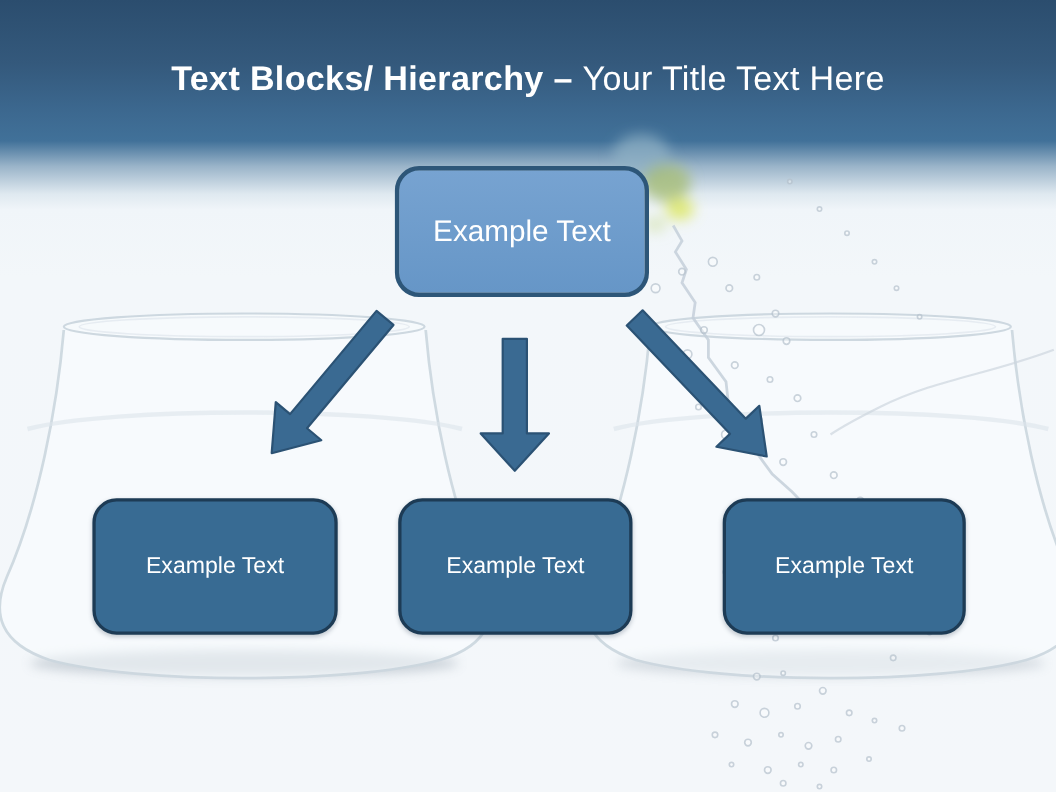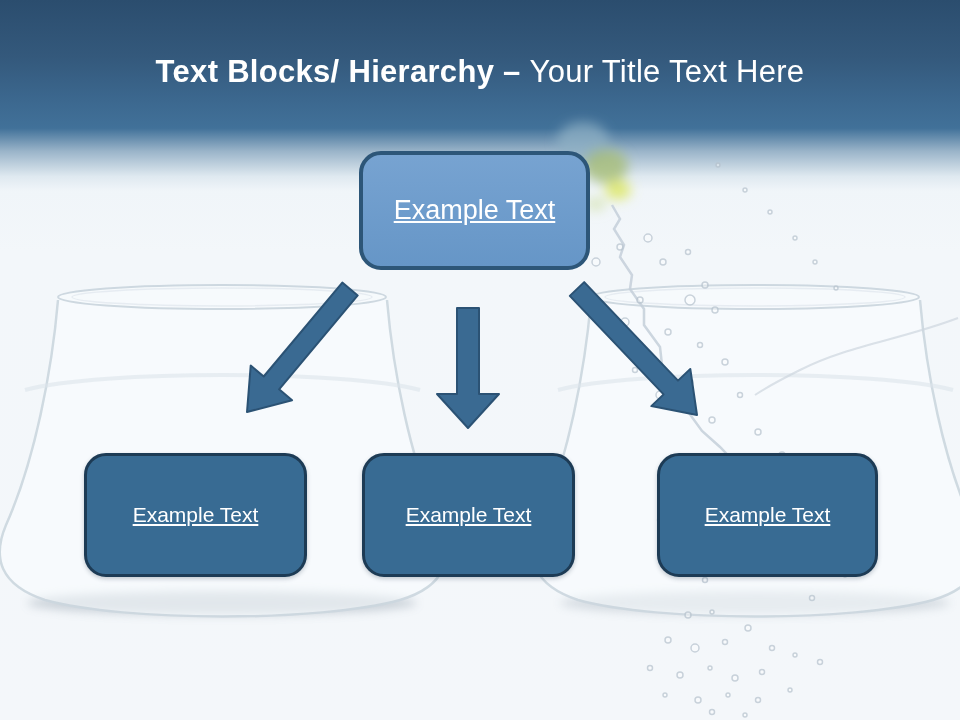--- a/index.html
+++ b/index.html
@@ -28,21 +28,20 @@
     margin: 0; text-align: center;
     font-size: 31px; line-height: 40px; letter-spacing: 0.3px;
     color: #ffffff; font-weight: normal;
   }
   .slide-title .t-bold { font-weight: bold; }
   .node {
     position: absolute;
     display: flex; align-items: center; justify-content: center;
     color: #ffffff; text-align: center;
     box-sizing: border-box;
-    text-decoration: underline;
   }
   .root-node {
     left: 359px; top: 151px; width: 231px; height: 119px;
     background: linear-gradient(180deg, #77a3d1 0%, #6696c7 100%);
     border: 4px solid #2d5678;
     border-radius: 22px;
     font-size: 27px;
   }
   .child-node {
     top: 453px; height: 124px;

